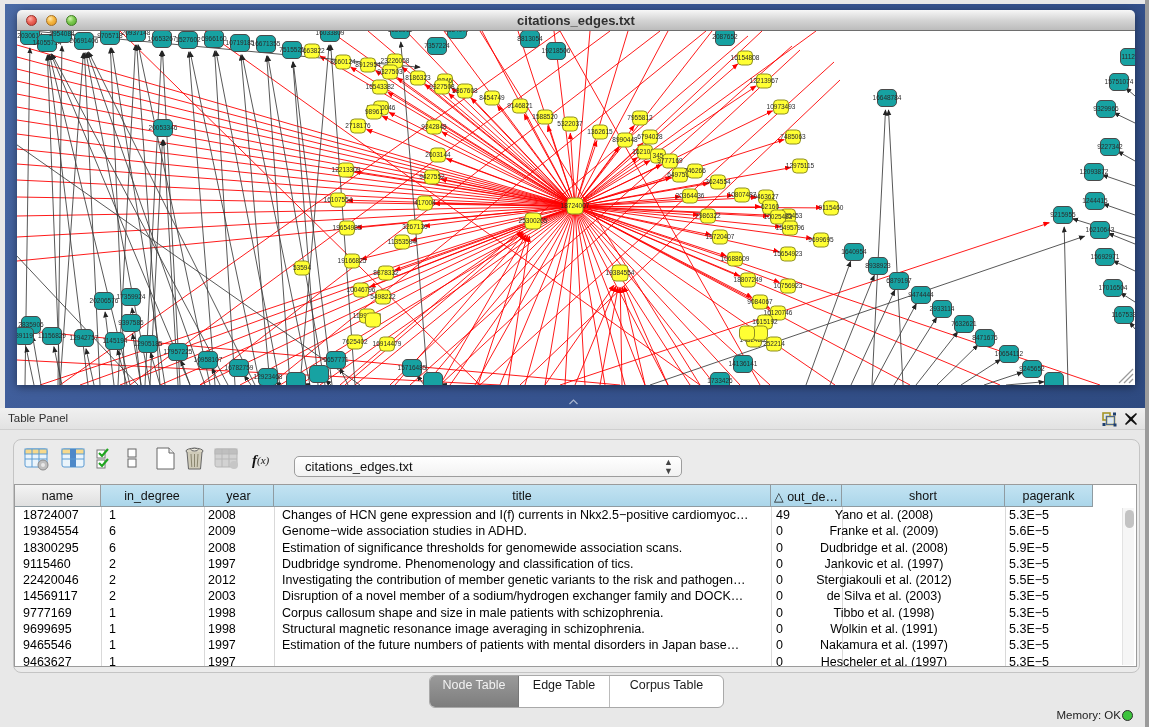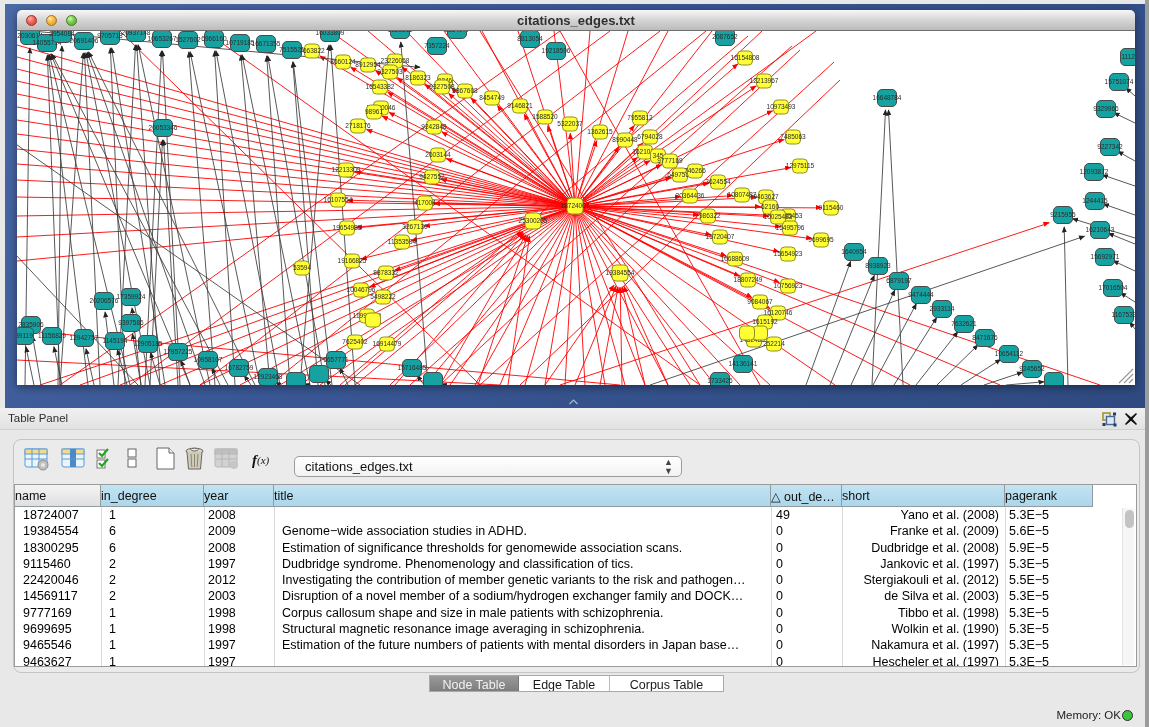--- a/index.html
+++ b/index.html
@@ -14,36 +14,36 @@
 #canvas{position:absolute;left:0;top:21px;width:1118px;height:354px;background:#fff;overflow:hidden}
 #tp{position:absolute;left:0;top:408px;width:1149px;height:319px;background:#e8e8e8}
 #tpbar{position:absolute;left:0;top:0;width:1149px;height:22px;background:linear-gradient(#f0f0f0,#e2e2e2);border-bottom:1px solid #cfcfcf}
 #tpbar .t{position:absolute;left:8px;top:4px;font-size:11.5px;color:#2d2d2d}
 #panel{position:absolute;left:13px;top:31px;width:1127px;height:234px;border:1px solid #c4c4c4;border-radius:8px;background:#ebebeb}
 #toolbar{position:absolute;left:4px;top:6px;height:28px;width:1100px}
 #combo{position:absolute;left:276px;top:10px;width:388px;height:21px;border:1px solid #9d9d9d;border-radius:5px;background:linear-gradient(#ffffff,#f2f2f2);font-size:13px;color:#111;padding:2px 0 0 10px}
 #combo .ar{position:absolute;right:8px;top:1px;font-size:9px;color:#444;line-height:9px;text-align:center}
 #tbl{position:absolute;left:0px;top:44px;width:1123px;height:183px;background:#fff;border:1px solid #9b9b9b;font-size:12.5px;overflow:hidden}
 #thead{position:absolute;left:0;top:0;width:1120px;height:22px}
-#thead span{position:absolute;top:0;height:22px;font-size:12.5px;color:#111;padding-top:4px;border-right:1px solid #8f9ba1;background:linear-gradient(#c3e3f2,#abd6ea);border-bottom:1px solid #8f9ba1}
+#thead span{position:absolute;top:0;height:22px;text-align:center;font-size:12.5px;color:#111;padding-top:4px;border-right:1px solid #8f9ba1;background:linear-gradient(#c3e3f2,#abd6ea);border-bottom:1px solid #8f9ba1}
 #tbody{position:absolute;left:0;top:22px;width:1120px;background:
  linear-gradient(#d9d9d9,#d9d9d9) 86px 0/1px 100% no-repeat,
  linear-gradient(#d9d9d9,#d9d9d9) 189px 0/1px 100% no-repeat,
  linear-gradient(#d9d9d9,#d9d9d9) 259px 0/1px 100% no-repeat,
  linear-gradient(#d9d9d9,#d9d9d9) 756px 0/1px 100% no-repeat,
  linear-gradient(#d9d9d9,#d9d9d9) 827px 0/1px 100% no-repeat,
  linear-gradient(#d9d9d9,#d9d9d9) 990px 0/1px 100% no-repeat}
 .tr{position:relative;height:16.3px;white-space:nowrap}
 .tr span{position:absolute;top:0;overflow:hidden;line-height:16.3px;height:16.3px}
 .c0{left:8px;width:80px}.c1{left:94px;width:100px}.c2{left:193px;width:72px}
 .c3{left:267px;width:494px}.c4{left:761px;width:68px}
-.c5{left:830px;width:154px;text-align:right}.c6{left:994px;width:90px}
+.c5{left:792px;width:154px;text-align:center}.c6{left:994px;width:90px}
 #vsb{position:absolute;right:2px;top:23px;width:12px;height:157px;background:#f6f6f6;border-left:1px solid #e3e3e3}
 #vsb .th{position:absolute;left:1.5px;top:2px;width:9px;height:18px;background:#c3c3c3;border-radius:5px}
-#tabs{position:absolute;left:429px;top:267px;height:17px;display:flex;border:1px solid #a9a9a9;border-radius:0;overflow:hidden;background:#fff}
+#tabs{position:absolute;left:429px;top:267px;height:33px;display:flex;border:1px solid #a9a9a9;border-radius:6px;overflow:hidden;background:#fff}
 #tabs div{padding-top:2px;text-align:center;font-size:12.5px;color:#1a1a1a;border-right:1px solid #bbb}
 #tabs div:nth-child(1){width:89px}#tabs div:nth-child(2){width:91px}#tabs div:nth-child(3){width:113px}
 #tabs div.sel{background:linear-gradient(#9a9a9a,#7d7d7d);color:#f2f2f2;border-right:1px solid #777}
 #tabs div:last-child{border-right:none}
 #mem{position:absolute;right:28px;top:709px;font-size:11.5px;color:#222}
 #memdot{position:absolute;right:16px;top:710px;width:11px;height:11px;border-radius:50%;background:#3dc43d;border:1px solid #2e2e2e}
 #redge{position:absolute;right:0;top:0;width:4px;height:727px;background:#9b9b9b}
 .icon{position:absolute;top:0}
 </style></head><body>
 <div id="frame">
@@ -659,20 +659,21 @@
         <span style="left:259px;width:497px">title</span>
         <span style="left:756px;width:71px">△ out_de…</span>
         <span style="left:827px;width:163px">short</span>
         <span style="left:990px;width:88px">pagerank</span>
       </div>
       <div id="tbody">
           <div class="tr">
             <span class="c0">18724007</span>
             <span class="c1">1</span>
             <span class="c2">2008</span>
+            <span class="c3">Changes of HCN gene expression and I(f) currents in Nkx2.5−positive cardiomyoc…</span>
             <span class="c4">49</span>
             <span class="c5">Yano et al. (2008)</span>
             <span class="c6">5.3E−5</span>
           </div>
           <div class="tr">
             <span class="c0">19384554</span>
             <span class="c1">6</span>
             <span class="c2">2009</span>
             <span class="c3">Genome−wide association studies in ADHD.</span>
             <span class="c4">0</span>
@@ -723,21 +724,21 @@
             <span class="c4">0</span>
             <span class="c5">Tibbo et al. (1998)</span>
             <span class="c6">5.3E−5</span>
           </div>
           <div class="tr">
             <span class="c0">9699695</span>
             <span class="c1">1</span>
             <span class="c2">1998</span>
             <span class="c3">Structural magnetic resonance image averaging in schizophrenia.</span>
             <span class="c4">0</span>
-            <span class="c5">Wolkin et al. (1990)</span>
+            <span class="c5">Wolkin et al. (1991)</span>
             <span class="c6">5.3E−5</span>
           </div>
           <div class="tr">
             <span class="c0">9465546</span>
             <span class="c1">1</span>
             <span class="c2">1997</span>
             <span class="c3">Estimation of the future numbers of patients with mental disorders in Japan base…</span>
             <span class="c4">0</span>
             <span class="c5">Nakamura et al. (1997)</span>
             <span class="c6">5.3E−5</span>

